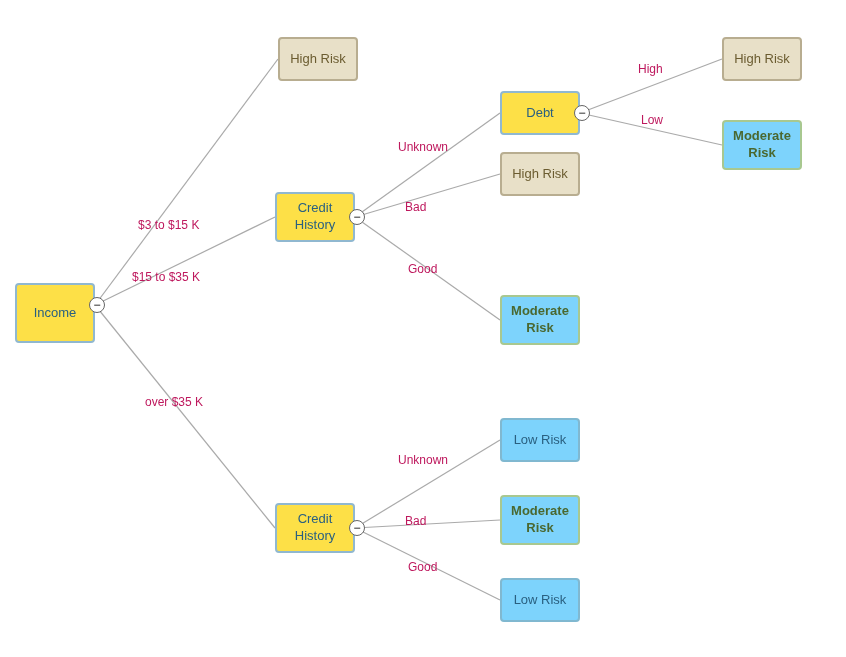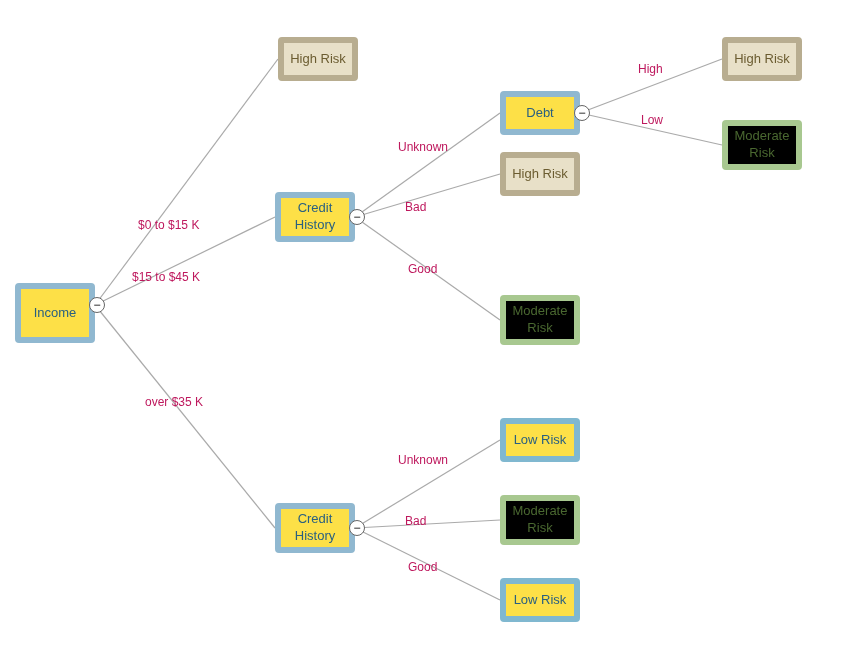--- a/index.html
+++ b/index.html
@@ -12,46 +12,47 @@
       position: relative;
     }
     svg {
       position: absolute;
       top: 0; left: 0;
       width: 846px;
       height: 657px;
     }
     .node-box {
       position: absolute;
-      border: 6px solid #6d28d9;
+      border: 2px solid #6d28d9;
       border-radius: 4px;
       display: flex;
       align-items: center;
       justify-content: center;
       text-align: center;
       font-size: 13px;
       line-height: 1.3;
     }
     .node-blue {
       background: #fde047;
       border-color: #90b8d0;
       color: #2a6080;
     }
     .node-tan {
       background: #e8e0c8;
       border-color: #b8ad90;
       color: #6b5c30;
     }
     .node-green {
-      background: #000000;
+      background: #7dd3fc;
       border-color: #a8c890;
       color: #4a6830;
+      font-weight: bold;
     }
     .node-lightblue {
-      background: #fde047;
+      background: #7dd3fc;
       border-color: #80b8d0;
       color: #2a6080;
     }
     .edge-label {
       position: absolute;
       font-size: 12px;
       color: #be185d;
     }
     .circle-minus {
       position: absolute;
@@ -143,23 +144,23 @@
 </div>
 
 <div class="node-box node-green" style="left:500px; top:495px; width:80px; height:50px;">
   <span>Moderate Risk</span>
 </div>
 
 <div class="node-box node-lightblue" style="left:500px; top:578px; width:80px; height:44px;">
   <span>Low Risk</span>
 </div>
 
-<div class="edge-label" style="left:138px; top:218px;">$0 to $15 K</div>
+<div class="edge-label" style="left:138px; top:218px;">$3 to $15 K</div>
 
-<div class="edge-label" style="left:132px; top:270px;">$15 to $45 K</div>
+<div class="edge-label" style="left:132px; top:270px;">$15 to $35 K</div>
 
 <div class="edge-label" style="left:145px; top:395px;">over $35 K</div>
 
 <div class="edge-label" style="left:398px; top:140px;">Unknown</div>
 
 <div class="edge-label" style="left:405px; top:200px;">Bad</div>
 
 <div class="edge-label" style="left:408px; top:262px;">Good</div>
 
 <div class="edge-label" style="left:638px; top:62px;">High</div>

